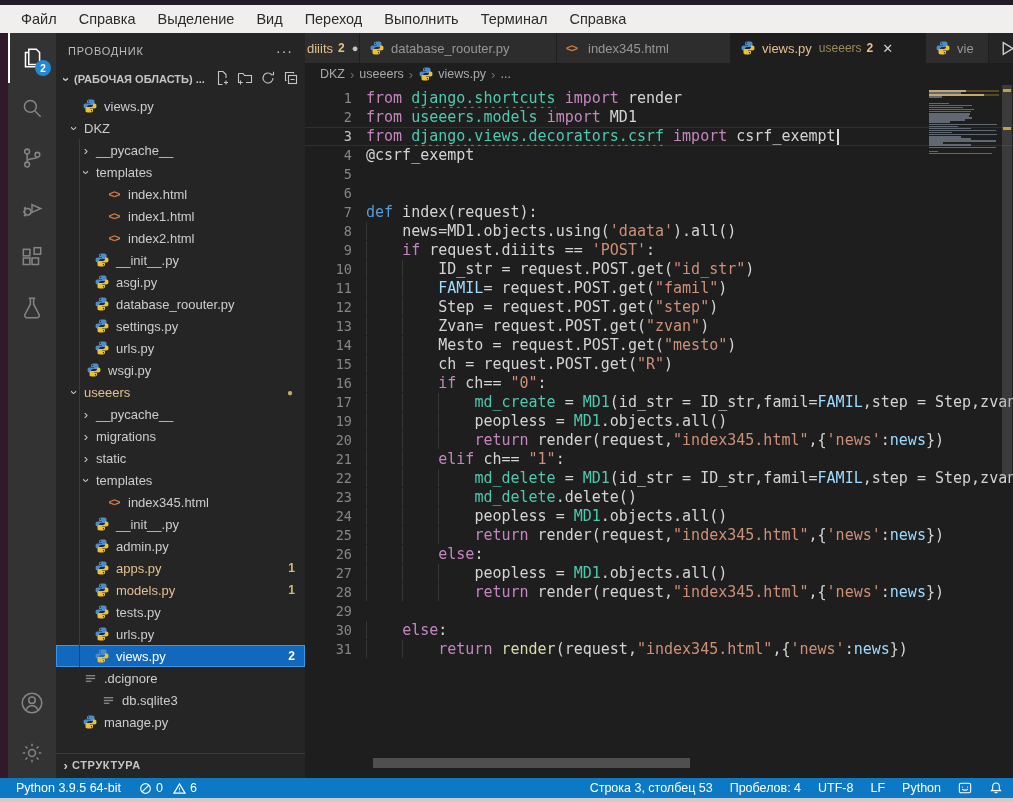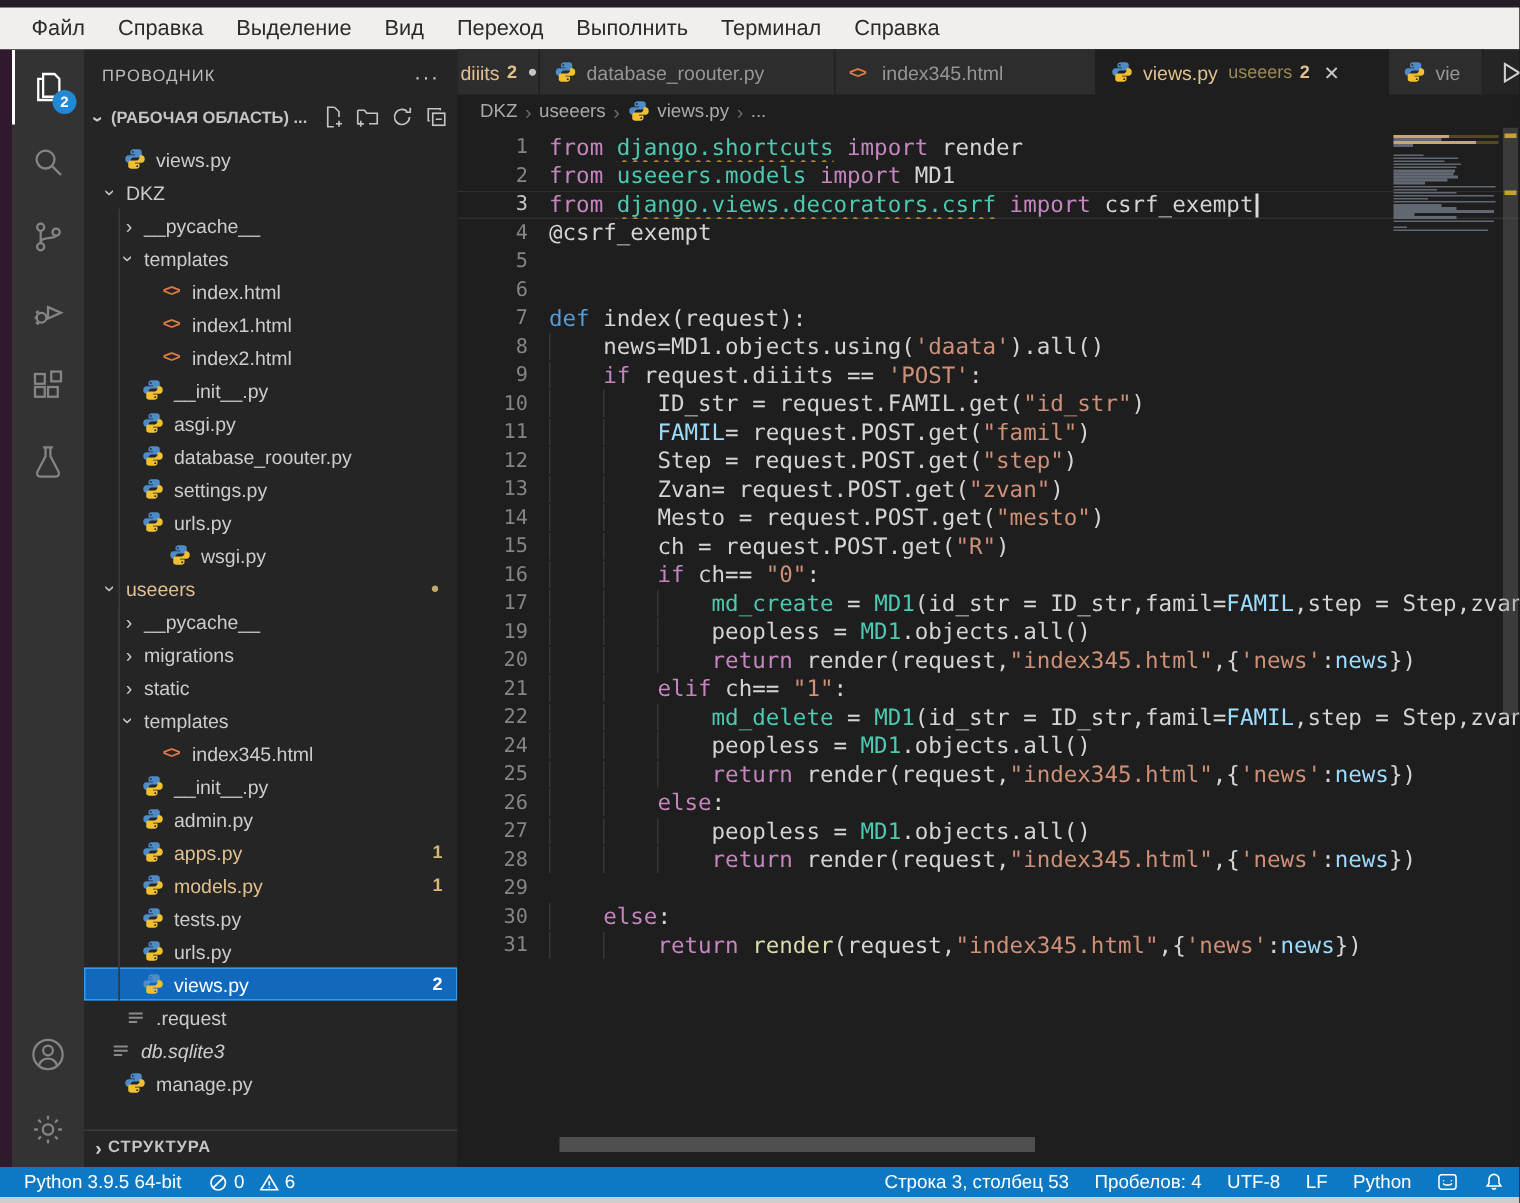--- a/index.html
+++ b/index.html
@@ -275,21 +275,21 @@
         </div>
         <div class="trow" style="padding-left: 38px;">
           <span class="ficon">
             <svg width="16" height="16" viewBox="0 0 32 32">
               <path fill="#4e8cc9" d="M16 3c-6 0-6 2.5-6 4v3h6v1H7c-2 0-4 1.5-4 5s2 5 4 5h3v-3c0-2 2-4 4-4h8c1.7 0 3-1.3 3-3V7c0-1.5 0-4-6-4h-3zm-3 2.2a1.3 1.3 0 1 1 0 2.6 1.3 1.3 0 0 1 0-2.6z"></path>
               <path fill="#f0c030" d="M16 29c6 0 6-2.5 6-4v-3h-6v-1h9c2 0 4-1.5 4-5s-2-5-4-5h-3v3c0 2-2 4-4 4h-8c-1.7 0-3 1.3-3 3v4c0 1.5 0 4 6 4h3zm3-2.2a1.3 1.3 0 1 1 0-2.6 1.3 1.3 0 0 1 0 2.6z"></path>
             </svg>
           </span>
           <span>urls.py</span>
         </div>
-        <div class="trow" style="padding-left: 56px;">
+        <div class="trow" style="padding-left: 30px;">
           <span class="ficon">
             <svg width="16" height="16" viewBox="0 0 32 32">
               <path fill="#4e8cc9" d="M16 3c-6 0-6 2.5-6 4v3h6v1H7c-2 0-4 1.5-4 5s2 5 4 5h3v-3c0-2 2-4 4-4h8c1.7 0 3-1.3 3-3V7c0-1.5 0-4-6-4h-3zm-3 2.2a1.3 1.3 0 1 1 0 2.6 1.3 1.3 0 0 1 0-2.6z"></path>
               <path fill="#f0c030" d="M16 29c6 0 6-2.5 6-4v-3h-6v-1h9c2 0 4-1.5 4-5s-2-5-4-5h-3v3c0 2-2 4-4 4h-8c-1.7 0-3 1.3-3 3v4c0 1.5 0 4 6 4h3zm3-2.2a1.3 1.3 0 1 1 0-2.6 1.3 1.3 0 0 1 0 2.6z"></path>
             </svg>
           </span>
           <span>wsgi.py</span>
         </div>
         <div class="trow mod" style="padding-left: 12px;">
           <span class="chev open">›</span>
@@ -385,23 +385,23 @@
           <span class="badge">2</span>
         </div>
         <div class="trow" style="padding-left: 26px;">
           <span class="ficon">
             <svg class="txt-ico" width="13" height="13" viewBox="0 0 14 14">
               <line x1="2" y1="4" x2="12" y2="4"></line>
               <line x1="2" y1="7" x2="12" y2="7"></line>
               <line x1="2" y1="10" x2="8" y2="10"></line>
             </svg>
           </span>
-          <span>.request</span>
-        </div>
-        <div class="trow" style="padding-left: 16px; font-style: italic;">
+          <span>.dcignore</span>
+        </div>
+        <div class="trow" style="padding-left: 44px;">
           <span class="ficon">
             <svg class="txt-ico" width="13" height="13" viewBox="0 0 14 14">
               <line x1="2" y1="4" x2="12" y2="4"></line>
               <line x1="2" y1="7" x2="12" y2="7"></line>
               <line x1="2" y1="10" x2="8" y2="10"></line>
             </svg>
           </span>
           <span>db.sqlite3</span>
         </div>
         <div class="trow" style="padding-left: 26px;">
@@ -493,32 +493,33 @@
     <div class="code-area" id="code">
         <div class="cline"><span class="ln">1</span><span class="lt"><span class="tk-k">from</span><span class="tk-p"> </span><span class="tk-w">django.shortcuts</span><span class="tk-p"> </span><span class="tk-k">import</span><span class="tk-p"> render</span></span></div>
         <div class="cline"><span class="ln">2</span><span class="lt"><span class="tk-k">from</span><span class="tk-p"> </span><span class="tk-c">useeers.models</span><span class="tk-p"> </span><span class="tk-k">import</span><span class="tk-p"> MD1</span></span></div>
         <div class="cline cur"><span class="ln">3</span><span class="lt"><span class="tk-k">from</span><span class="tk-p"> </span><span class="tk-w">django.views.decorators.csrf</span><span class="tk-p"> </span><span class="tk-k">import</span><span class="tk-p"> csrf_exempt</span><span class="caret"></span></span></div>
         <div class="cline"><span class="ln">4</span><span class="lt"><span class="tk-p">@csrf_exempt</span></span></div>
         <div class="cline"><span class="ln">5</span><span class="lt"></span></div>
         <div class="cline"><span class="ln">6</span><span class="lt"></span></div>
         <div class="cline"><span class="ln">7</span><span class="lt"><span class="tk-d">def</span><span class="tk-p"> index(request):</span></span></div>
         <div class="cline"><span class="ln">8</span><span class="lt"><span class="ind">    </span><span class="tk-p">news=MD1.objects.using(</span><span class="tk-s">'daata'</span><span class="tk-p">).all()</span></span></div>
         <div class="cline"><span class="ln">9</span><span class="lt"><span class="ind">    </span><span class="tk-k">if</span><span class="tk-p"> request.diiits == </span><span class="tk-s">'POST'</span><span class="tk-p">:</span></span></div>
-        <div class="cline"><span class="ln">10</span><span class="lt"><span class="ind">    </span><span class="ind">    </span><span class="tk-p">ID_str = request.FAMIL.get(</span><span class="tk-s">"id_str"</span><span class="tk-p">)</span></span></div>
+        <div class="cline"><span class="ln">10</span><span class="lt"><span class="ind">    </span><span class="ind">    </span><span class="tk-p">ID_str = request.POST.get(</span><span class="tk-s">"id_str"</span><span class="tk-p">)</span></span></div>
         <div class="cline"><span class="ln">11</span><span class="lt"><span class="ind">    </span><span class="ind">    </span><span class="tk-v">FAMIL</span><span class="tk-p">= request.POST.get(</span><span class="tk-s">"famil"</span><span class="tk-p">)</span></span></div>
         <div class="cline"><span class="ln">12</span><span class="lt"><span class="ind">    </span><span class="ind">    </span><span class="tk-p">Step = request.POST.get(</span><span class="tk-s">"step"</span><span class="tk-p">)</span></span></div>
         <div class="cline"><span class="ln">13</span><span class="lt"><span class="ind">    </span><span class="ind">    </span><span class="tk-p">Zvan= request.POST.get(</span><span class="tk-s">"zvan"</span><span class="tk-p">)</span></span></div>
         <div class="cline"><span class="ln">14</span><span class="lt"><span class="ind">    </span><span class="ind">    </span><span class="tk-p">Mesto = request.POST.get(</span><span class="tk-s">"mesto"</span><span class="tk-p">)</span></span></div>
         <div class="cline"><span class="ln">15</span><span class="lt"><span class="ind">    </span><span class="ind">    </span><span class="tk-p">ch = request.POST.get(</span><span class="tk-s">"R"</span><span class="tk-p">)</span></span></div>
         <div class="cline"><span class="ln">16</span><span class="lt"><span class="ind">    </span><span class="ind">    </span><span class="tk-k">if</span><span class="tk-p"> ch== </span><span class="tk-s">"0"</span><span class="tk-p">:</span></span></div>
         <div class="cline"><span class="ln">17</span><span class="lt"><span class="ind">    </span><span class="ind">    </span><span class="ind">    </span><span class="tk-c">md_create</span><span class="tk-p"> = </span><span class="tk-c">MD1</span><span class="tk-p">(id_str = ID_str,famil=</span><span class="tk-v">FAMIL</span><span class="tk-p">,step = Step,zvan=Zvan,mesto=Mesto)</span></span></div>
         <div class="cline"><span class="ln">19</span><span class="lt"><span class="ind">    </span><span class="ind">    </span><span class="ind">    </span><span class="tk-p">peopless = </span><span class="tk-c">MD1</span><span class="tk-p">.objects.all()</span></span></div>
         <div class="cline"><span class="ln">20</span><span class="lt"><span class="ind">    </span><span class="ind">    </span><span class="ind">    </span><span class="tk-k">return</span><span class="tk-p"> render(request,</span><span class="tk-s">"index345.html"</span><span class="tk-p">,{</span><span class="tk-s">'news'</span><span class="tk-p">:</span><span class="tk-v">news</span><span class="tk-p">})</span></span></div>
         <div class="cline"><span class="ln">21</span><span class="lt"><span class="ind">    </span><span class="ind">    </span><span class="tk-k">elif</span><span class="tk-p"> ch== </span><span class="tk-s">"1"</span><span class="tk-p">:</span></span></div>
         <div class="cline"><span class="ln">22</span><span class="lt"><span class="ind">    </span><span class="ind">    </span><span class="ind">    </span><span class="tk-c">md_delete</span><span class="tk-p"> = </span><span class="tk-c">MD1</span><span class="tk-p">(id_str = ID_str,famil=</span><span class="tk-v">FAMIL</span><span class="tk-p">,step = Step,zvan=Zvan,mesto=Mesto)</span></span></div>
+        <div class="cline"><span class="ln">23</span><span class="lt"><span class="ind">    </span><span class="ind">    </span><span class="ind">    </span><span class="tk-c">md_delete</span><span class="tk-p">.delete()</span></span></div>
         <div class="cline"><span class="ln">24</span><span class="lt"><span class="ind">    </span><span class="ind">    </span><span class="ind">    </span><span class="tk-p">peopless = </span><span class="tk-c">MD1</span><span class="tk-p">.objects.all()</span></span></div>
         <div class="cline"><span class="ln">25</span><span class="lt"><span class="ind">    </span><span class="ind">    </span><span class="ind">    </span><span class="tk-k">return</span><span class="tk-p"> render(request,</span><span class="tk-s">"index345.html"</span><span class="tk-p">,{</span><span class="tk-s">'news'</span><span class="tk-p">:</span><span class="tk-v">news</span><span class="tk-p">})</span></span></div>
         <div class="cline"><span class="ln">26</span><span class="lt"><span class="ind">    </span><span class="ind">    </span><span class="tk-k">else</span><span class="tk-p">:</span></span></div>
         <div class="cline"><span class="ln">27</span><span class="lt"><span class="ind">    </span><span class="ind">    </span><span class="ind">    </span><span class="tk-p">peopless = </span><span class="tk-c">MD1</span><span class="tk-p">.objects.all()</span></span></div>
         <div class="cline"><span class="ln">28</span><span class="lt"><span class="ind">    </span><span class="ind">    </span><span class="ind">    </span><span class="tk-k">return</span><span class="tk-p"> render(request,</span><span class="tk-s">"index345.html"</span><span class="tk-p">,{</span><span class="tk-s">'news'</span><span class="tk-p">:</span><span class="tk-v">news</span><span class="tk-p">})</span></span></div>
         <div class="cline"><span class="ln">29</span><span class="lt"></span></div>
         <div class="cline"><span class="ln">30</span><span class="lt"><span class="ind">    </span><span class="tk-k">else</span><span class="tk-p">:</span></span></div>
         <div class="cline"><span class="ln">31</span><span class="lt"><span class="ind">    </span><span class="ind">    </span><span class="tk-k">return</span><span class="tk-p"> </span><span class="tk-f">render</span><span class="tk-p">(request,</span><span class="tk-s">"index345.html"</span><span class="tk-p">,{</span><span class="tk-s">'news'</span><span class="tk-p">:</span><span class="tk-v">news</span><span class="tk-p">})</span></span></div>
       <div class="minimap" id="minimap">
           <div class="mm-row hl">

